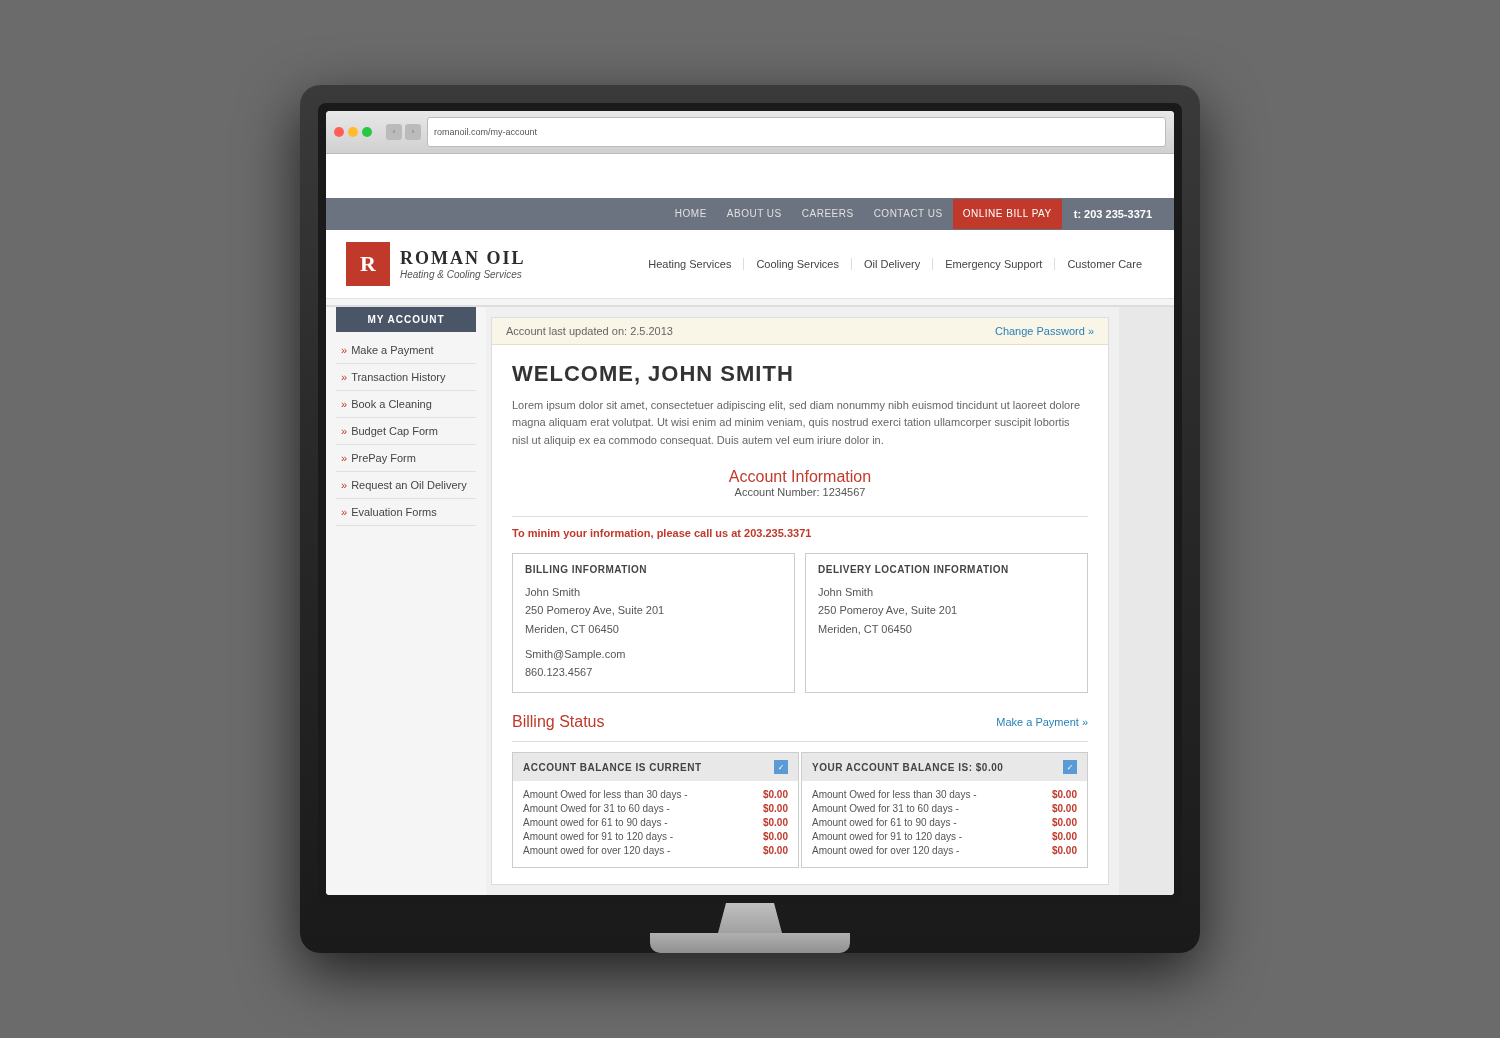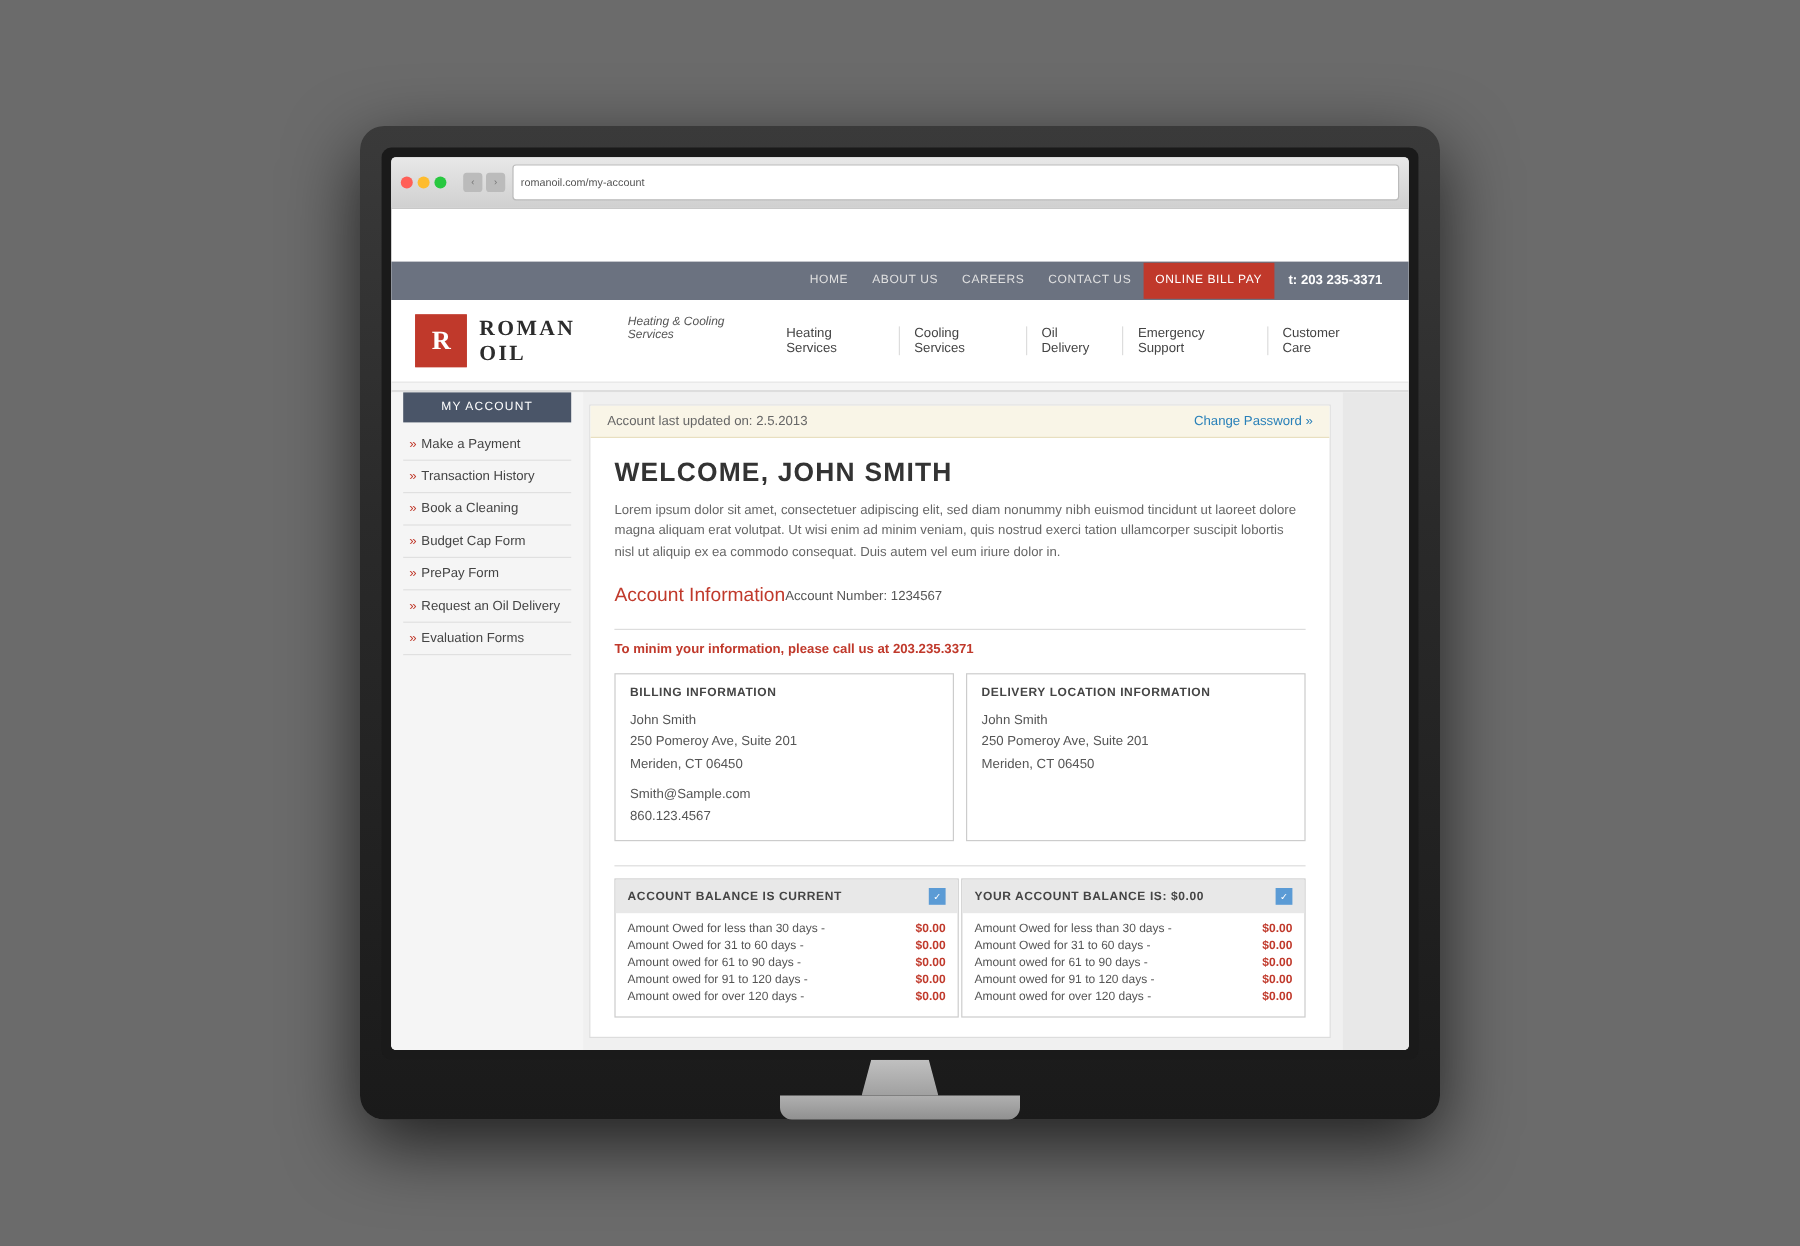--- a/index.html
+++ b/index.html
@@ -147,21 +147,21 @@
       justify-content: center;
       color: #fff;
       font-size: 22px;
       font-weight: bold;
       font-family: Georgia, serif;
       border: 2px solid #c0392b;
     }
 
     .logo-text {
       display: flex;
-      flex-direction: row;
+      flex-direction: column;
     }
 
     .logo-name {
       font-size: 18px;
       font-weight: bold;
       color: #2c2c2c;
       letter-spacing: 2px;
       text-transform: uppercase;
       font-family: Georgia, serif;
     }
@@ -207,21 +207,21 @@
       width: 160px;
       background: #f5f5f5;
       flex-shrink: 0;
       padding: 0 10px 20px 10px;
     }
 
     .sidebar-title {
       background: #4a5568;
       color: #fff;
       font-size: 10px;
-      font-weight: normal;
+      font-weight: bold;
       text-align: center;
       padding: 7px 5px;
       letter-spacing: 1px;
       margin-bottom: 5px;
     }
 
     .sidebar-item {
       padding: 7px 5px;
       font-size: 11px;
       color: #444;
@@ -281,22 +281,24 @@
 
     .welcome-text {
       font-size: 11px;
       color: #666;
       line-height: 1.6;
       margin-bottom: 18px;
     }
 
     .section-header {
       display: flex;
+      justify-content: space-between;
       align-items: center;
       margin-bottom: 18px;
+      flex-direction: column;
     }
 
     .section-title {
       font-size: 16px;
       color: #c0392b;
       font-weight: normal;
     }
 
     .account-number {
       font-size: 11px;
@@ -571,20 +573,24 @@
               <div class="info-box">
                 <div class="info-box-title">DELIVERY LOCATION INFORMATION</div>
                 <div class="info-box-content">
                   <div>John Smith</div>
                   <div>250 Pomeroy Ave, Suite 201</div>
                   <div>Meriden, CT 06450</div>
                 </div>
               </div>
             </div>
 
+            <div class="billing-section-header">
+              <div class="section-title">Billing Status</div>
+              <div class="payment-link">Make a Payment »</div>
+            </div>
             <hr class="divider">
 
 
             <div class="balance-boxes">
               <div class="balance-box">
                 <div class="balance-box-header">
                   <div class="balance-box-title">ACCOUNT BALANCE IS CURRENT</div>
                   <div class="balance-icon">✓</div>
                 </div>
                 <div class="balance-box-content">

